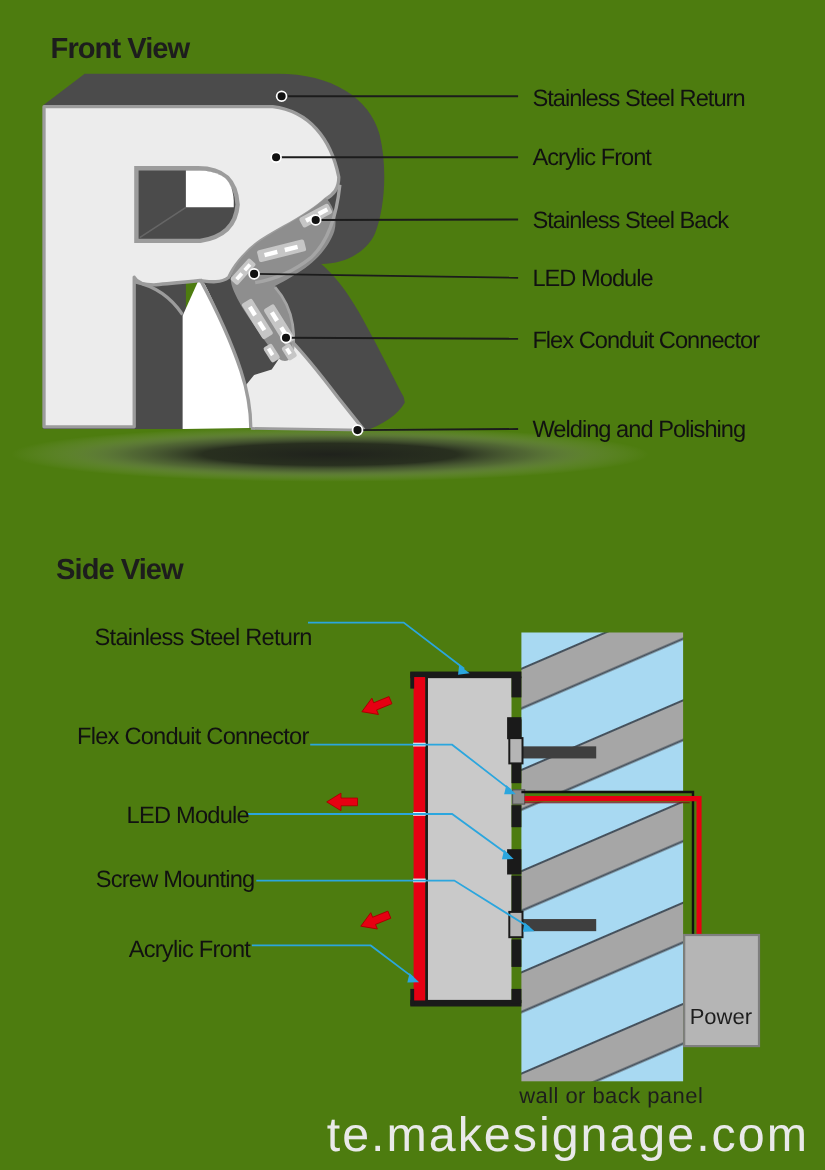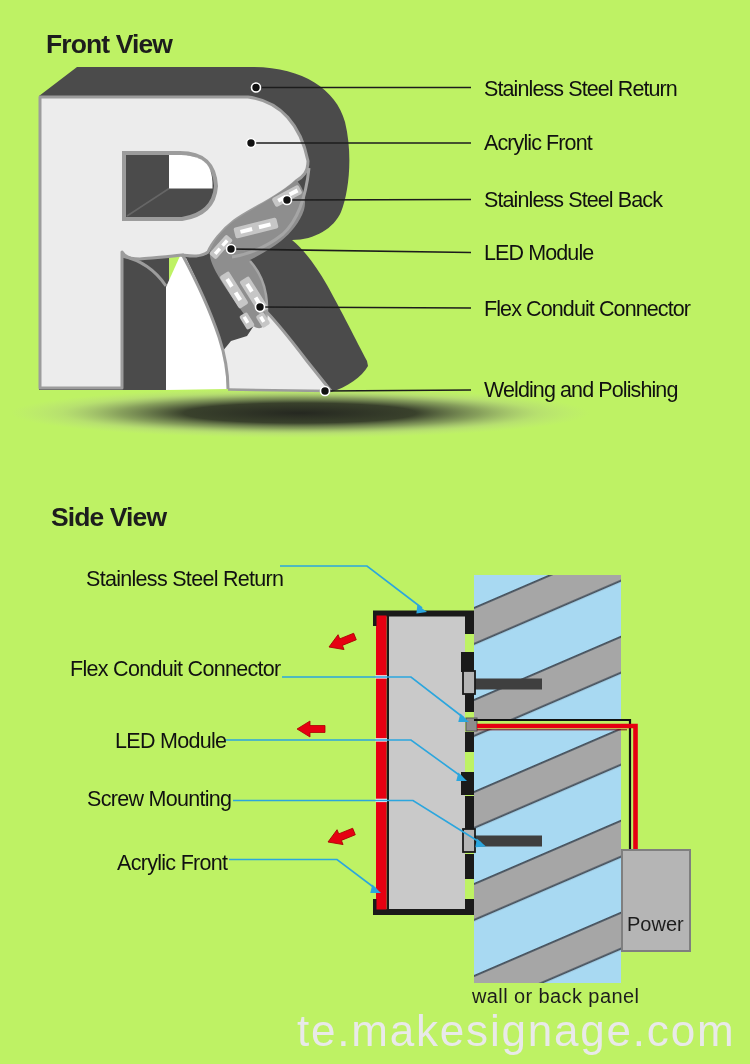--- a/index.html
+++ b/index.html
@@ -1,16 +1,16 @@
 <!DOCTYPE html>
 <html><head>
 <meta charset="utf-8">
 <style>
 html,body{margin:0;padding:0;background:#fff;}
-#page{position:relative;width:750px;height:1064px;background:#bef264;overflow:hidden;
+#page{position:relative;width:750px;height:1064px;background:#4d7c0f;overflow:hidden;
 font-family:"Liberation Sans", sans-serif;}
 svg{position:absolute;top:0;left:0;}
 </style>
 </head>
 <body>
 <div id="page">
 <svg width="750" height="1064" viewBox="0 0 750 1064">
   <defs>
     <radialGradient id="shadow" cx="50%" cy="50%" r="50%">
       <stop offset="0%" stop-color="#1d1d1d" stop-opacity="0.95"></stop>

